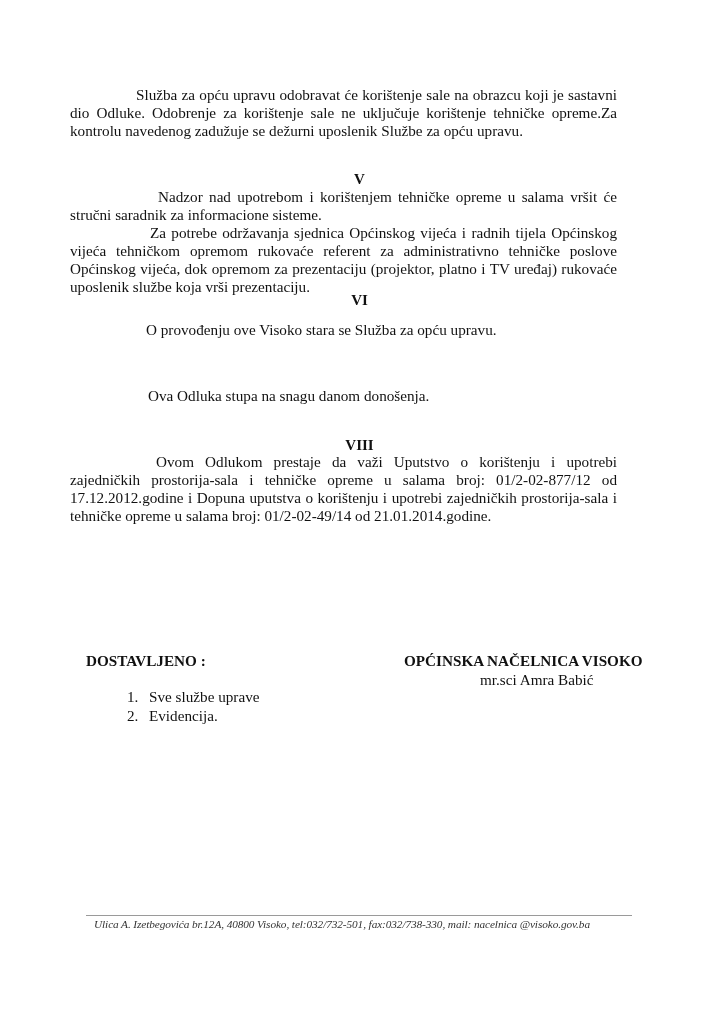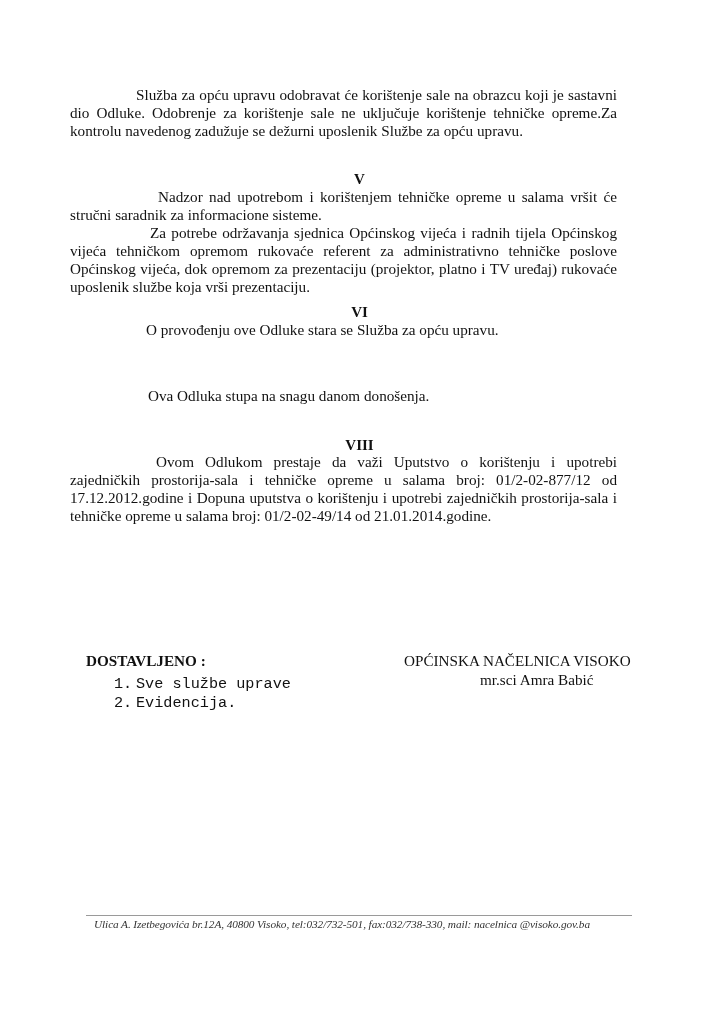--- a/index.html
+++ b/index.html
@@ -7,47 +7,47 @@
          font-family: "Liberation Serif", "DejaVu Serif", serif; color: #111; }
   .page { position: absolute; left: 0; top: 0; width: 720px; height: 1018px; }
   .block { position: absolute; left: 70px; width: 547px; font-size: 15.2px; line-height: 18px; }
   .para { margin: 0; text-align: justify; text-indent: 66px; }
   .para.indent2 { text-indent: 80px; }
   .para.indent3 { text-indent: 88px; }
   .heading { position: absolute; left: 86px; width: 547px; text-align: center;
              font-weight: bold; font-size: 15px; line-height: 18px; }
   .plain { position: absolute; font-size: 15.2px; line-height: 18.6px; white-space: nowrap; }
   .dost-title { position: absolute; left: 86px; top: 652px; font-weight: bold; font-size: 15.2px; white-space: nowrap; }
-  .dost-list { position: absolute; left: 110px; top: 671px; margin: 4px; padding: 0; list-style: none;
-               font-size: 15.2px; line-height: 18.6px; font-family: Liberation Mono, monospace; }
+  .dost-list { position: absolute; left: 110px; top: 671px; margin: 17px; padding: 0; list-style: none;
+               font-size: 15.2px; line-height: 18.6px; }
   .dost-list li { white-space: nowrap; }
   .dost-list .num { display: inline-block; width: 22px; }
-  .sign-title { position: absolute; left: 404px; top: 652px; font-weight: normal; font-size: 15.2px; white-space: nowrap; }
+  .sign-title { position: absolute; left: 404px; top: 652px; font-weight: bold; font-size: 15.2px; white-space: nowrap; }
   .sign-name { position: absolute; left: 480px; top: 671px; font-size: 15.2px; white-space: nowrap; }
   .footer-rule { position: absolute; left: 86px; top: 915px; width: 546px; height: 0; border-top: 1.5px solid #9a9a9a; }
   .footer-text { position: absolute; left: 94px; top: 918px; font-size: 11.3px; font-style: italic;
                  color: #333; white-space: nowrap; letter-spacing: -0.1px; }
 </style>
 </head>
 <body>
 
 <div class="page">
 
   <div class="block" style="top:86px;">
     <p class="para">Služba za opću upravu odobravat će korištenje sale na obrazcu koji je sastavni dio Odluke. Odobrenje za korištenje sale ne uključuje korištenje tehničke opreme.Za kontrolu navedenog zadužuje se dežurni uposlenik Službe za opću upravu.</p>
   </div>
 
   <div class="heading" style="top:170px;">V</div>
   <div class="block" style="top:188px;">
     <p class="para indent3">Nadzor nad upotrebom i korištenjem tehničke opreme u salama vršit će stručni saradnik za informacione sisteme.</p>
     <p class="para indent2">Za potrebe održavanja sjednica Općinskog vijeća i radnih tijela Općinskog vijeća tehničkom opremom rukovaće referent za administrativno tehničke poslove Općinskog vijeća, dok opremom za prezentaciju (projektor, platno i TV uređaj) rukovaće uposlenik službe koja vrši prezentaciju.</p>
   </div>
 
-  <div class="heading" style="top:303px;">VI</div>
-  <div class="plain" style="left:146px; top:321px;">O provođenju ove Odluke stara se Služba za opću upravu.</div>
+  <div class="heading" style="top:291px;">VI</div>
+  <div class="plain" style="left:146px; top:321px;">O provođenju ove Visoko stara se Služba za opću upravu.</div>
 
   <div class="plain" style="left:148px; top:387px;">Ova Odluka stupa na snagu danom donošenja.</div>
 
   <div class="heading" style="top:436px;">VIII</div>
   <div class="block" style="top:453px;">
     <p class="para indent2" style="text-indent:86px;">Ovom Odlukom prestaje da važi Uputstvo o korištenju i upotrebi zajedničkih prostorija-sala i tehničke opreme u salama broj: 01/2-02-877/12 od 17.12.2012.godine i Dopuna uputstva o korištenju i upotrebi zajedničkih prostorija-sala i tehničke opreme u salama broj: 01/2-02-49/14 od 21.01.2014.godine.</p>
   </div>
 
   <div class="dost-title">DOSTAVLJENO :</div>
   <ol class="dost-list">

